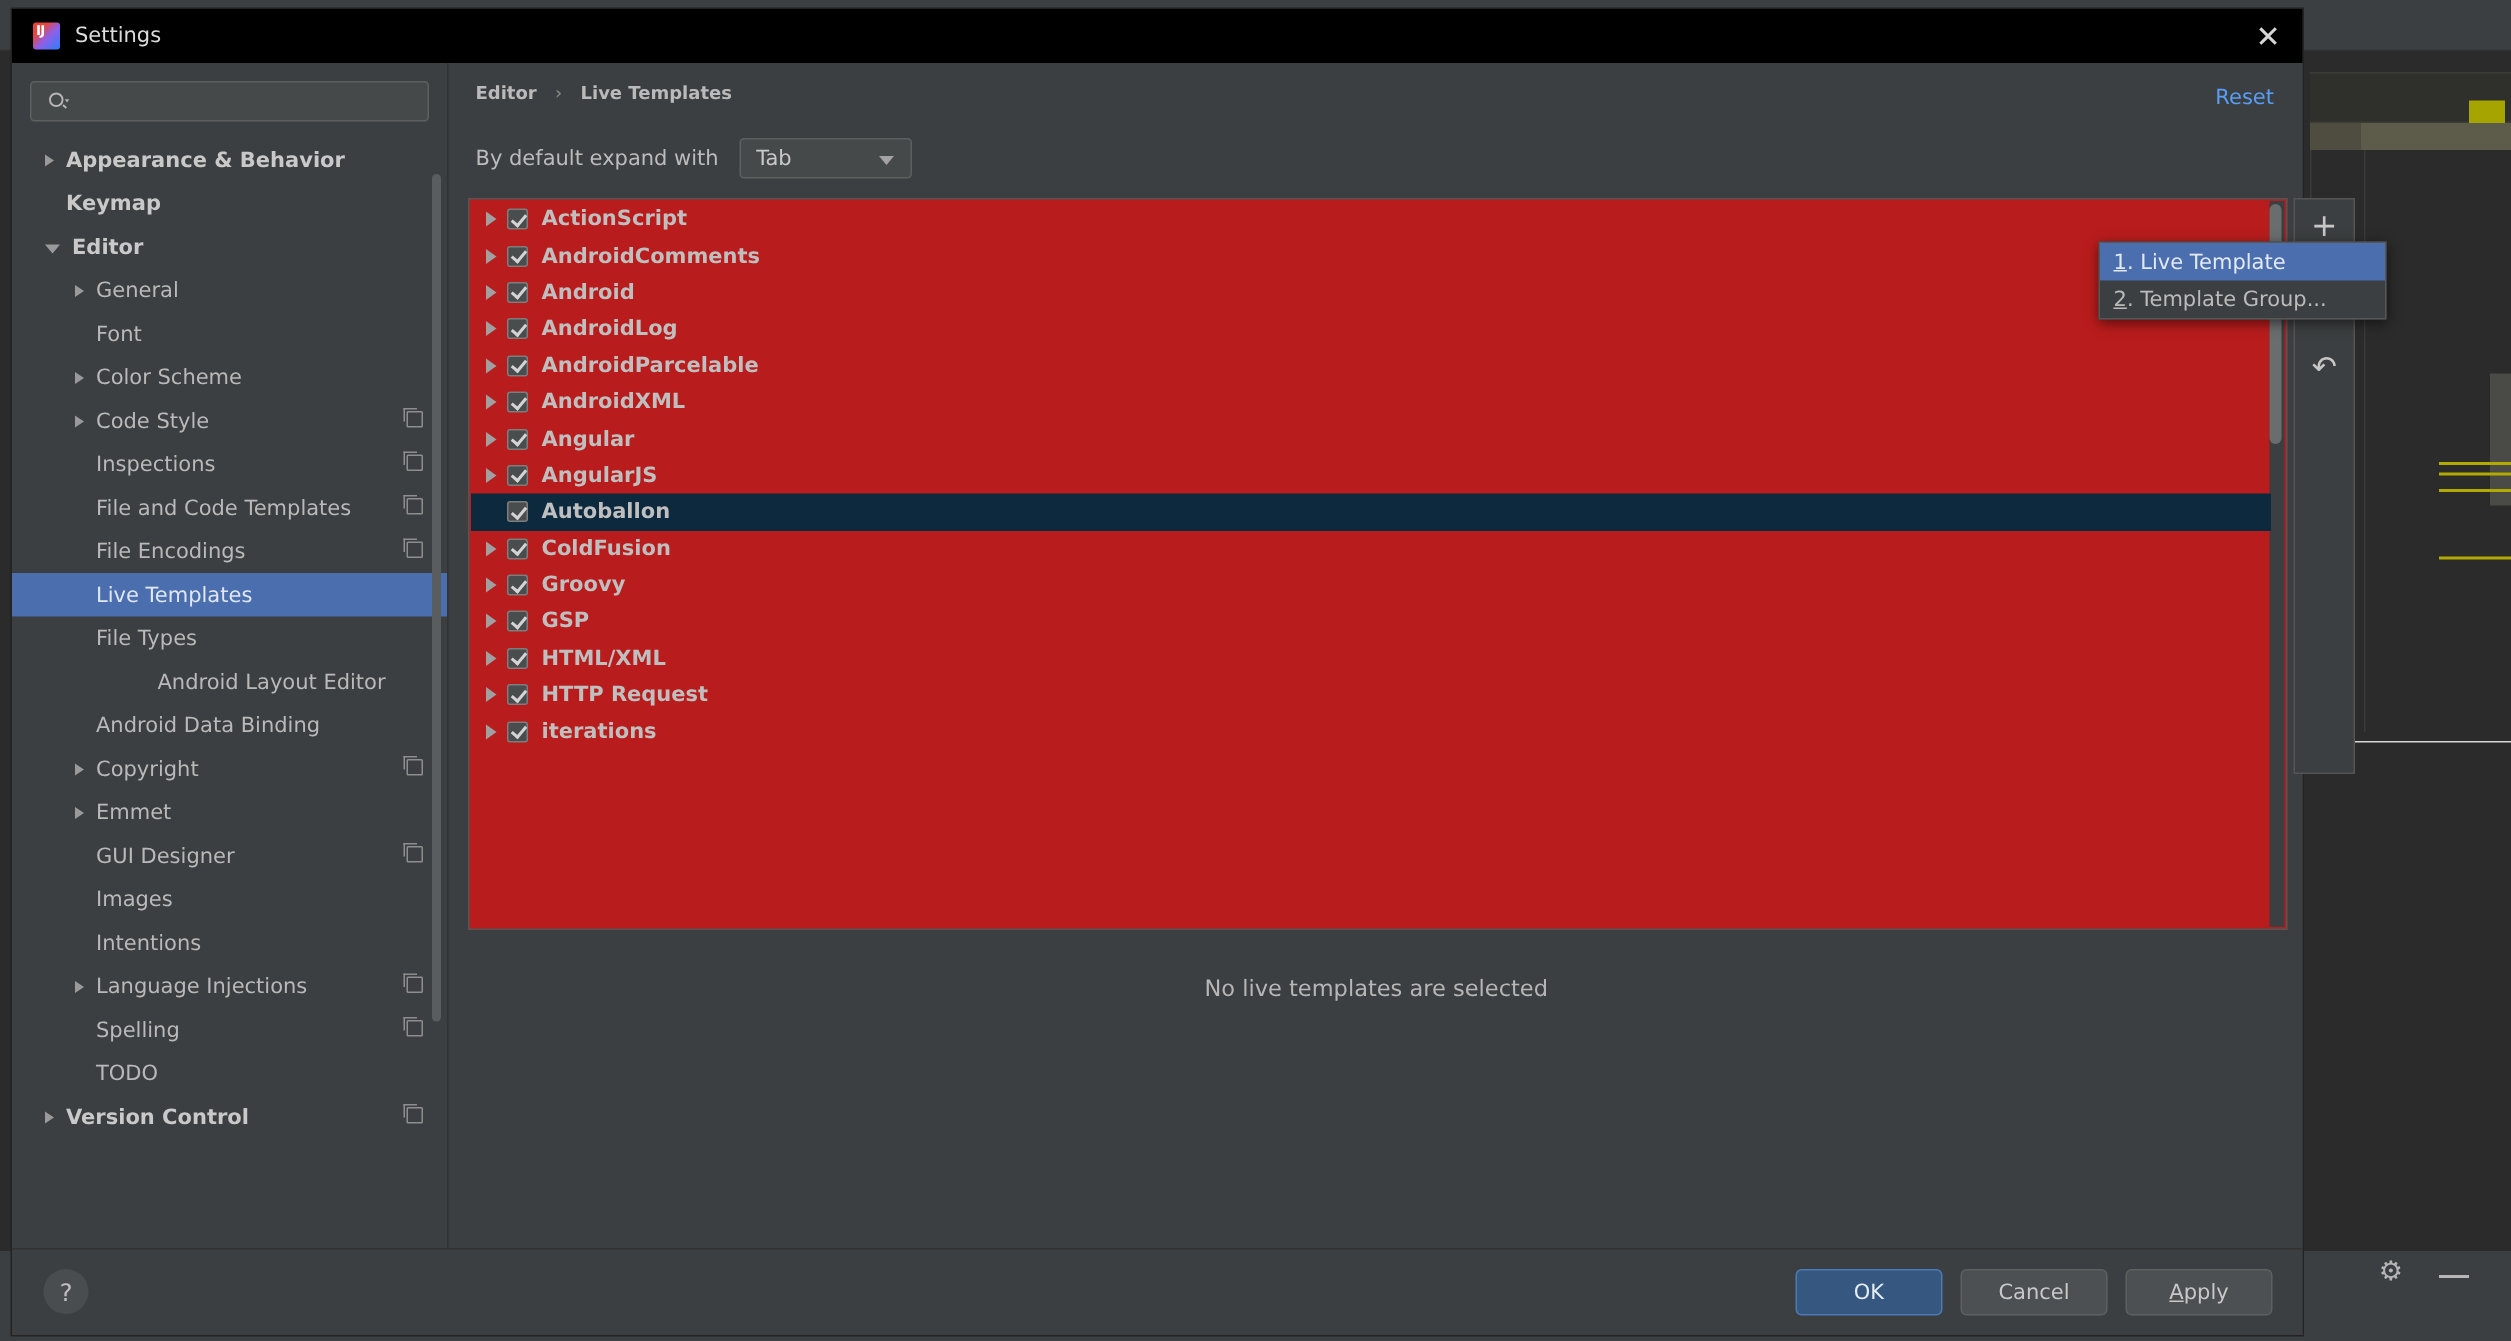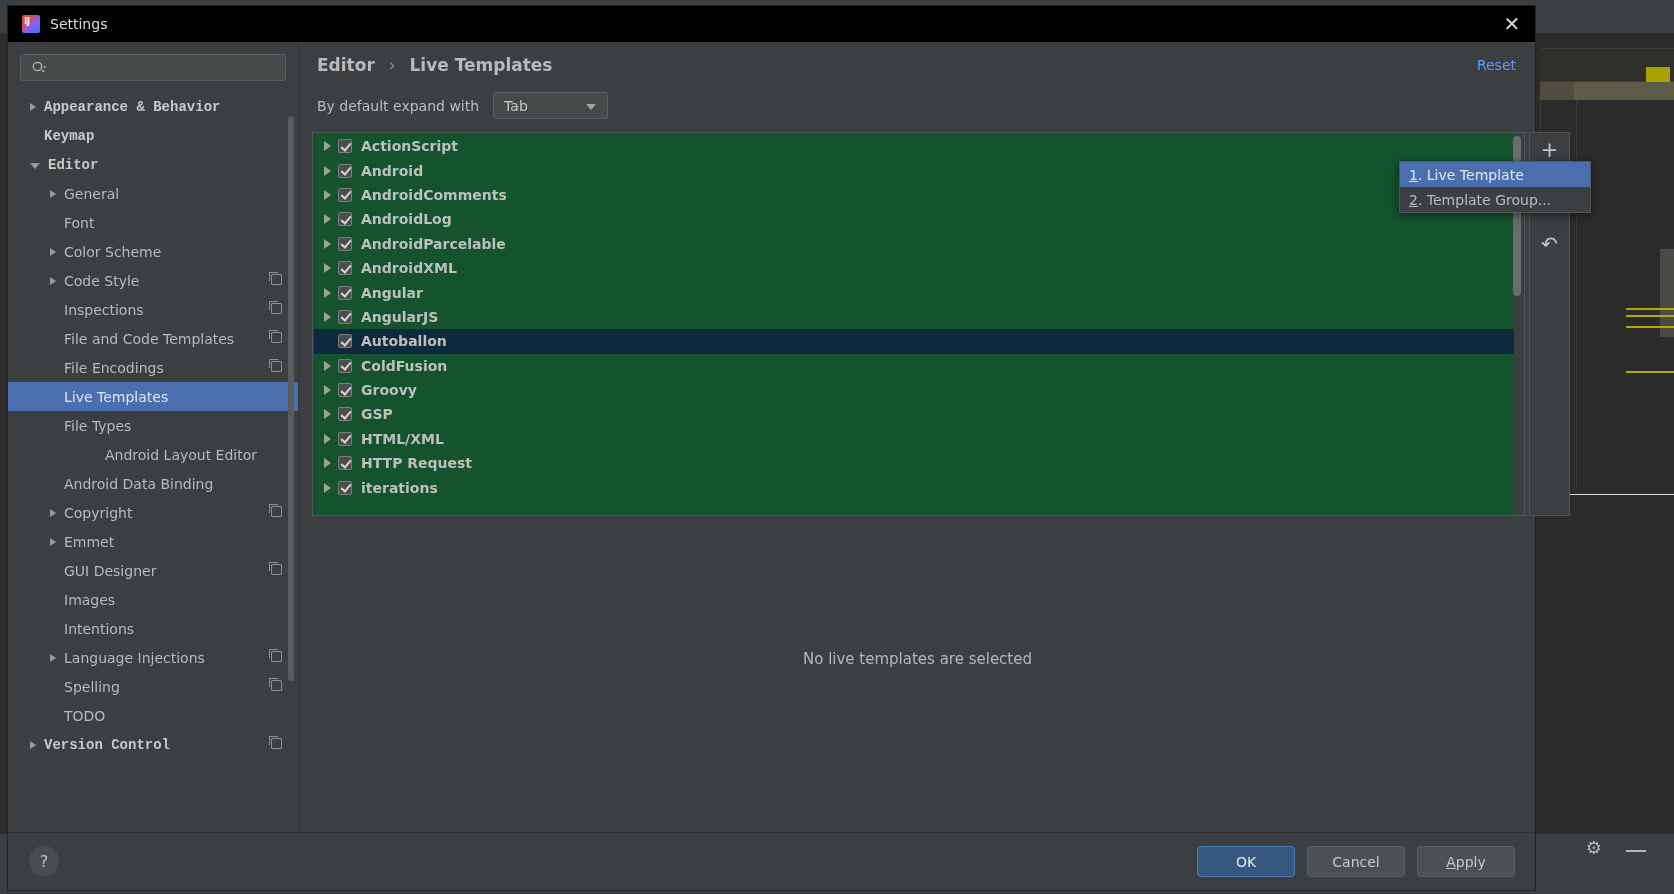--- a/index.html
+++ b/index.html
@@ -85,21 +85,21 @@
   .search-icon {
     position: absolute; left: 11px; top: 6px; width: 16px; height: 16px;
     pointer-events: none;
   }
 
   .tree { position: absolute; left: 0; top: 50px; right: 0; bottom: 0; overflow: hidden; }
   .tree-row {
     position: relative; height: 29px; display: flex; align-items: center;
     color: #b9b9b9; font-size: 14px; white-space: nowrap; cursor: default;
   }
-  .tree-row.bold { font-weight: bold; color: #c9c9c9; font-family: Liberation Mono, monospace; }
+  .tree-row.bold { font-weight: bold; color: #c9c9c9; }
   .tree-row.selected { background: #4b6eaf; }
   .tree-row.selected .tree-label { color: #dfe7f2; }
   .arrow {
     width: 0; height: 0; border-left: 6px solid #9a9a9a;
     border-top: 4.5px solid transparent; border-bottom: 4.5px solid transparent;
     margin-right: 8px; flex: none;
   }
   .arrow.down {
     border-left: 5px solid transparent; border-right: 5px solid transparent;
     border-top: 6px solid #9a9a9a; border-bottom: 0;
@@ -116,21 +116,21 @@
   }
 
   .sb-scroll {
     position: absolute; right: 4px; top: 74px; width: 6px; height: 565px;
     background: #5a5d5e; border-radius: 3px;
   }
 
   
   .content { position: absolute; left: 292px; top: 0; right: 0; bottom: 0; background: #3c3f41; }
 
-  .crumbs { position: absolute; left: 17px; top: 13px; font-size: 17px; color: #bababa; font-weight: bold; }
+  .crumbs { position: absolute; left: 17px; top: 13px; font-size: 12px; color: #bababa; font-weight: bold; }
   .crumbs .sep { color: #8c8c8c; font-weight: normal; margin: 0 8px; }
   .reset-link {
     position: absolute; right: 19px; top: 15px; font-size: 14px; color: #589df6; cursor: pointer;
   }
 
   .expand-row { position: absolute; left: 17px; top: 50px; display: flex; align-items: center; }
   .expand-label { color: #bcbcbc; font-size: 14px; margin-right: 14px; }
   .combo {
     width: 115px; height: 27px; background: #45494a;
     border: 1px solid #5e6060; border-radius: 3px;
@@ -138,22 +138,22 @@
     color: #c9c9c9; font-size: 14px; position: relative; cursor: pointer;
   }
   .combo-arrow {
     position: absolute; right: 11px; top: 11px;
     width: 0; height: 0; border-left: 5.5px solid transparent;
     border-right: 5.5px solid transparent; border-top: 6px solid #a3a3a3;
   }
 
   
   .list-outer {
-    position: absolute; left: 12px; top: 90px; width: 1213px; height: 384px;
-    background: #14532d; border: 1px solid #555555;
+    position: absolute; left: 12px; top: 90px; width: 1213px; height: 488px;
+    background: #b91c1c; border: 1px solid #555555;
   }
   .list-inner { position: absolute; inset: 1px 10px 1px 1px; overflow: hidden; }
   .lrow {
     height: 24.4px; display: flex; align-items: center; padding-left: 10px;
     font-size: 14px; font-weight: bold; color: #bfbfbf; white-space: nowrap; cursor: default;
   }
   .lrow.selected { background: #0d293e; }
   .lrow .larrow {
     width: 0; height: 0; border-left: 7px solid #a0a0a0;
     border-top: 5px solid transparent; border-bottom: 5px solid transparent;
@@ -405,26 +405,26 @@
           </div>
           <div class="list-inner" id="tpl-list">
               <div class="lrow">
                 <span class="larrow"></span>
                 <span class="chk"></span>
                 <span>ActionScript</span>
               </div>
               <div class="lrow">
                 <span class="larrow"></span>
                 <span class="chk"></span>
+                <span>AndroidComments</span>
+              </div>
+              <div class="lrow">
+                <span class="larrow"></span>
+                <span class="chk"></span>
                 <span>Android</span>
-              </div>
-              <div class="lrow">
-                <span class="larrow"></span>
-                <span class="chk"></span>
-                <span>AndroidComments</span>
               </div>
               <div class="lrow">
                 <span class="larrow"></span>
                 <span class="chk"></span>
                 <span>AndroidLog</span>
               </div>
               <div class="lrow">
                 <span class="larrow"></span>
                 <span class="chk"></span>
                 <span>AndroidParcelable</span>

